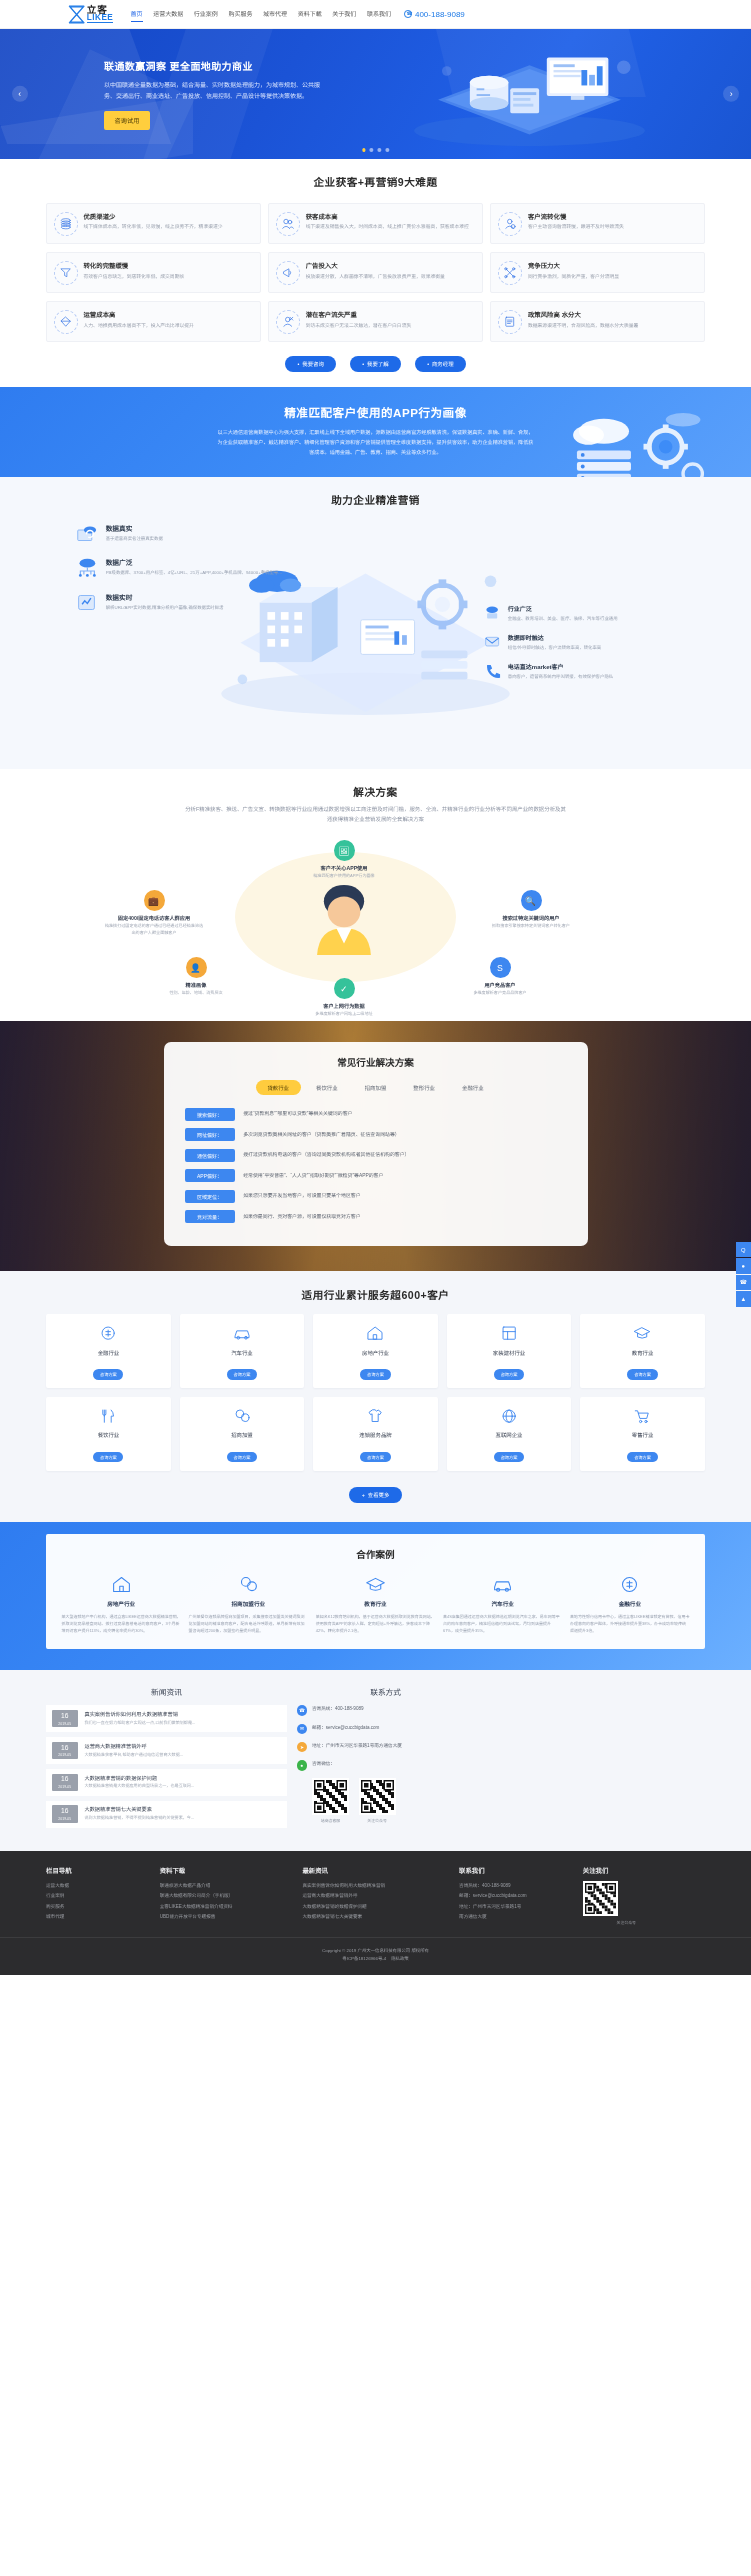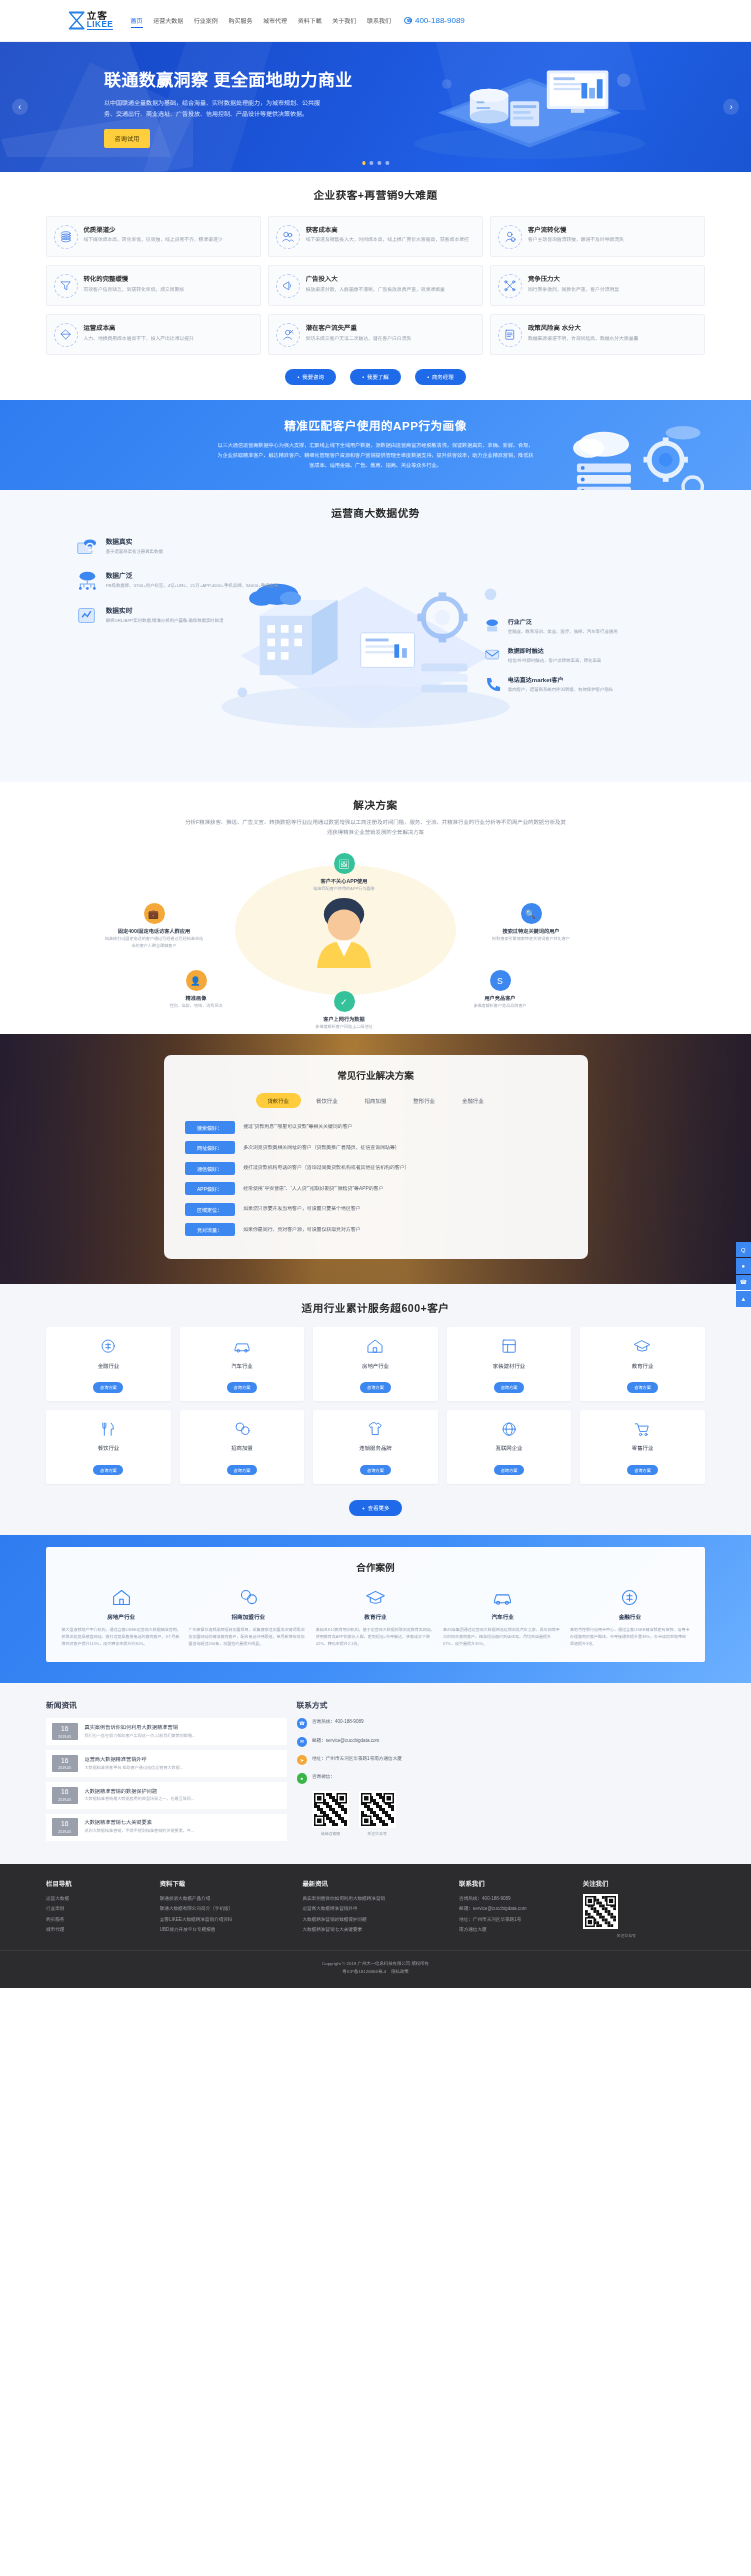--- a/index.html
+++ b/index.html
@@ -9,21 +9,21 @@
     font-family: "Liberation Sans", "DejaVu Sans", sans-serif;
     color: #333;
     background: #fff;
     -webkit-font-smoothing: antialiased;
   }
   .page { width: 751px; position: relative; overflow: hidden; }
   .wrap { width: 659px; margin: 0 auto; position: relative; }
 
   
   .header {
-    height: 42px; background: #fff; display: flex; align-items: center;
+    height: 29px; background: #fff; display: flex; align-items: center;
     justify-content: center; border-bottom: 1px solid #f0f0f0;
   }
   .header-inner { width: 616px; display: flex; align-items: center; }
   .logo { display: flex; align-items: center; gap: 1.9px; margin-right: 17.3px; }
   .logo svg { display: block; }
   .nav { display: flex; align-items: center; gap: 10.6px; }
   .nav-item {
     font-size: 6px; color: #555; padding: 2.9px 0 3.9px; cursor: pointer;
     white-space: nowrap; position: relative;
   }
@@ -37,21 +37,21 @@
   .phone .pico::after { content: "\260E"; position: absolute; font-size: 4.8px; left: 1px; top: -1px; line-height: 8.7px; }
 
   
   .hero {
     height: 130px; position: relative; overflow: hidden;
     background: linear-gradient(120deg, #1446c4 0%, #1b53d6 38%, #2061e8 70%, #1a55d2 100%);
   }
   .hero .poly { position: absolute; opacity: .20; background: #ffffff; }
   .hero-inner { width: 597px; margin: 0 auto; position: relative; height: 100%; display: flex; align-items: center; }
   .hero-text { width: 279px; padding-left: 27px; color: #fff; z-index: 3; }
-  .hero-title { font-size: 17px; font-weight: bold; letter-spacing: 0.4px; margin-bottom: 6.7px; }
+  .hero-title { font-size: 10px; font-weight: bold; letter-spacing: 0.4px; margin-bottom: 6.7px; }
   .hero-desc { font-size: 6px; line-height: 1.85; color: #dbe6ff; width: 221px; }
   .hero-btn {
     margin-top: 8.7px; display: inline-block; background: #ffce3d; color: #4a3a05;
     font-size: 6.2px; padding: 4.8px 10.6px; border-radius: 1.9px; border: none; cursor: pointer;
   }
   .hero-art { position: absolute; right: 0px; top: 17.3px; width: 289px; height: 101px; z-index: 2; }
   .hero-arrow {
     position: absolute; top: 50%; transform: translateY(-50%); width: 16.4px; height: 16.4px;
     border-radius: 50%; background: rgba(255,255,255,.14); color: #fff; font-size: 8.7px;
     display: flex; align-items: center; justify-content: center; cursor: pointer; z-index: 5;
@@ -164,21 +164,21 @@
   .cases-title { text-align: center; font-size: 9.6px; font-weight: bold; color: #2b2b2b; }
   .cases-grid { display: grid; grid-template-columns: repeat(5, 1fr); gap: 7.7px; margin-top: 12.5px; }
   .case-col { text-align: center; }
   .case-ico { height: 23px; display: flex; align-items: center; justify-content: center; color: #3d87f0; }
   .case-h { font-size: 5.6px; color: #32405a; font-weight: bold; margin: 3.9px 0 4.8px; }
   .case-p { font-size: 4px; color: #9aa2b1; line-height: 1.75; text-align: left; }
 
   
   .bottom { background: #f4f6fa; padding: 15.4px 0 19px; }
   .bottom-grid { display: grid; grid-template-columns: 241px 178px 159px; gap: 9.6px; }
-  .col-h { font-size: 7.7px; color: #3a4252; font-weight: bold; margin-bottom: 8.7px; }
+  .col-h { font-size: 7.7px; color: #3a4252; font-weight: normal; margin-bottom: 8.7px; text-align: center; }
   .news-item { display: flex; gap: 6.7px; background: #fff; padding: 4.8px 5.8px; margin-bottom: 4.8px; cursor: pointer; }
   .news-date {
     background: #9aa0ab; color: #fff; text-align: center; width: 26px; flex: 0 0 26px;
     padding: 2.9px 0 1.9px; border-radius: 1px;
   }
   .news-d { font-size: 6.7px; line-height: 1; }
   .news-m { font-size: 3.5px; margin-top: 1.9px; opacity: .9; }
   .news-t { font-size: 5.2px; color: #3a4252; margin-bottom: 2.9px; }
   .news-p { font-size: 4.1px; color: #a4abb8; line-height: 1.5; }
   .ct-item { display: flex; gap: 4.8px; margin-bottom: 7.7px; align-items: flex-start; }
@@ -463,21 +463,21 @@
       </g>
       <circle cx="122" cy="40" r="7" fill="#3d8cf7"></circle>
       <circle cx="150" cy="68" r="10" fill="none" stroke="#ffffff" stroke-width="3.5" opacity=".8"></circle>
       <ellipse cx="140" cy="12" rx="18" ry="7" fill="#ffffff" opacity=".35"></ellipse>
     </svg>
     <h2>精准匹配客户使用的APP行为画像</h2>
     <p>以三大通信运营商数据中心为强大支撑，汇聚线上线下全域用户数据，源数据由运营商官方经脱敏清洗，保证数据真实、准确、新鲜、合规，为企业获取精准客户、触达精准客户、精细化管理客户资源和客户营销提供管理全维度数据支持，提升获客效率，助力企业精准营销，降低获客成本。适用金融、广告、教育、招商、美业等众多行业。</p>
   </div>
 
   <div class="advantage">
-    <div class="sec-title">运营商大数据优势</div>
+    <div class="sec-title">助力企业精准营销</div>
     <svg class="adv-center" viewBox="0 0 340 190">
       <ellipse cx="170" cy="165" rx="150" ry="22" fill="#e3ecfb"></ellipse>
       <polygon points="170,40 300,112 170,184 40,112" fill="#dfeaff" opacity=".8"></polygon>
       <g>
         <rect x="60" y="70" width="54" height="62" fill="#cfe0fb"></rect>
         <polygon points="60,70 87,54 141,54 114,70" fill="#e8f1ff"></polygon>
         <polygon points="114,70 141,54 141,116 114,132" fill="#b8d3f8"></polygon>
         <rect x="68" y="80" width="8" height="8" fill="#ffffff"></rect>
           <rect x="82" y="80" width="8" height="8" fill="#ffffff"></rect>
           <rect x="96" y="80" width="8" height="8" fill="#ffffff"></rect>

